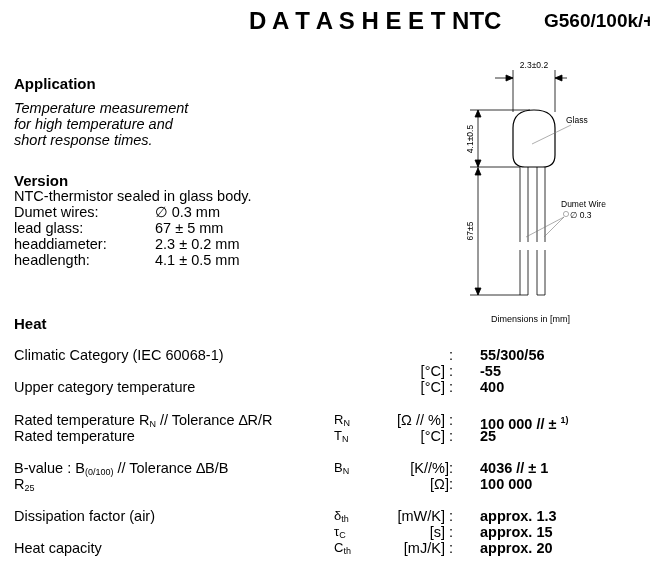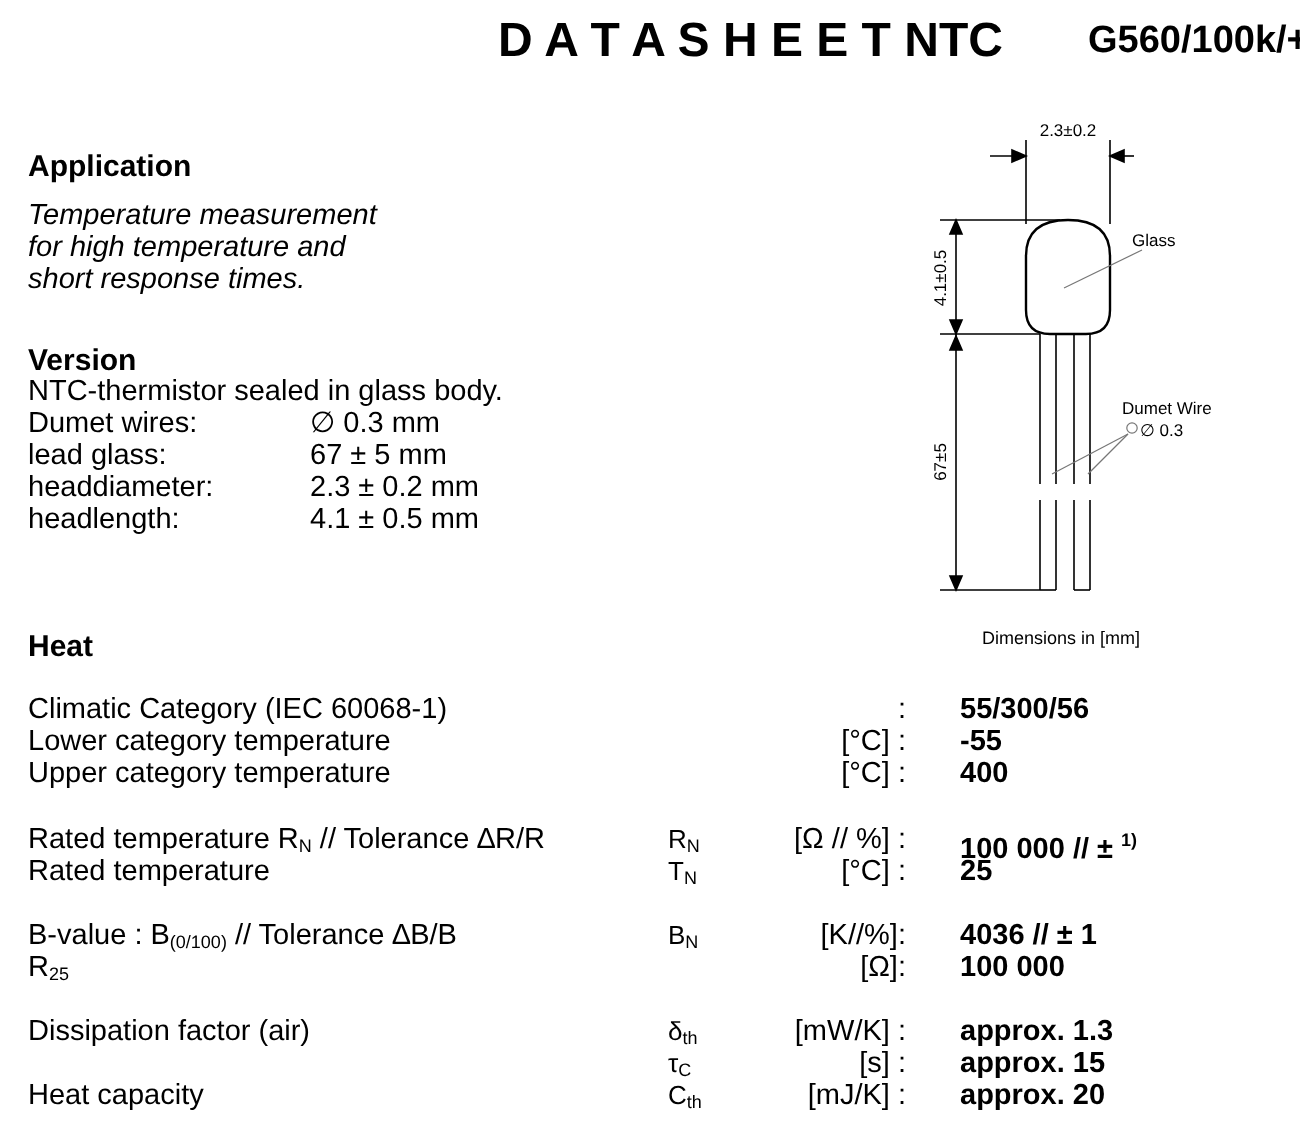--- a/index.html
+++ b/index.html
@@ -116,21 +116,20 @@
 <div class="abs dim-note">Dimensions in [mm]</div>
 
 <div class="abs h data-h">Heat</div>
 
 <div class="drow" style="top:347px">
   <span class="name"><span>Climatic Category (IEC 60068-1)</span></span>
   <span class="unit">:</span>
   <span class="val">55/300/56</span>
 </div>
 <div class="drow" style="top:363px">
-  <span class="name"><span>Lower category temperature</span></span>
   <span class="unit">[°C] :</span>
   <span class="val">-55</span>
 </div>
 <div class="drow" style="top:379px">
   <span class="name"><span>Upper category temperature</span></span>
   <span class="unit">[°C] :</span>
   <span class="val">400</span>
 </div>
 
 <div class="drow" style="top:412px">

